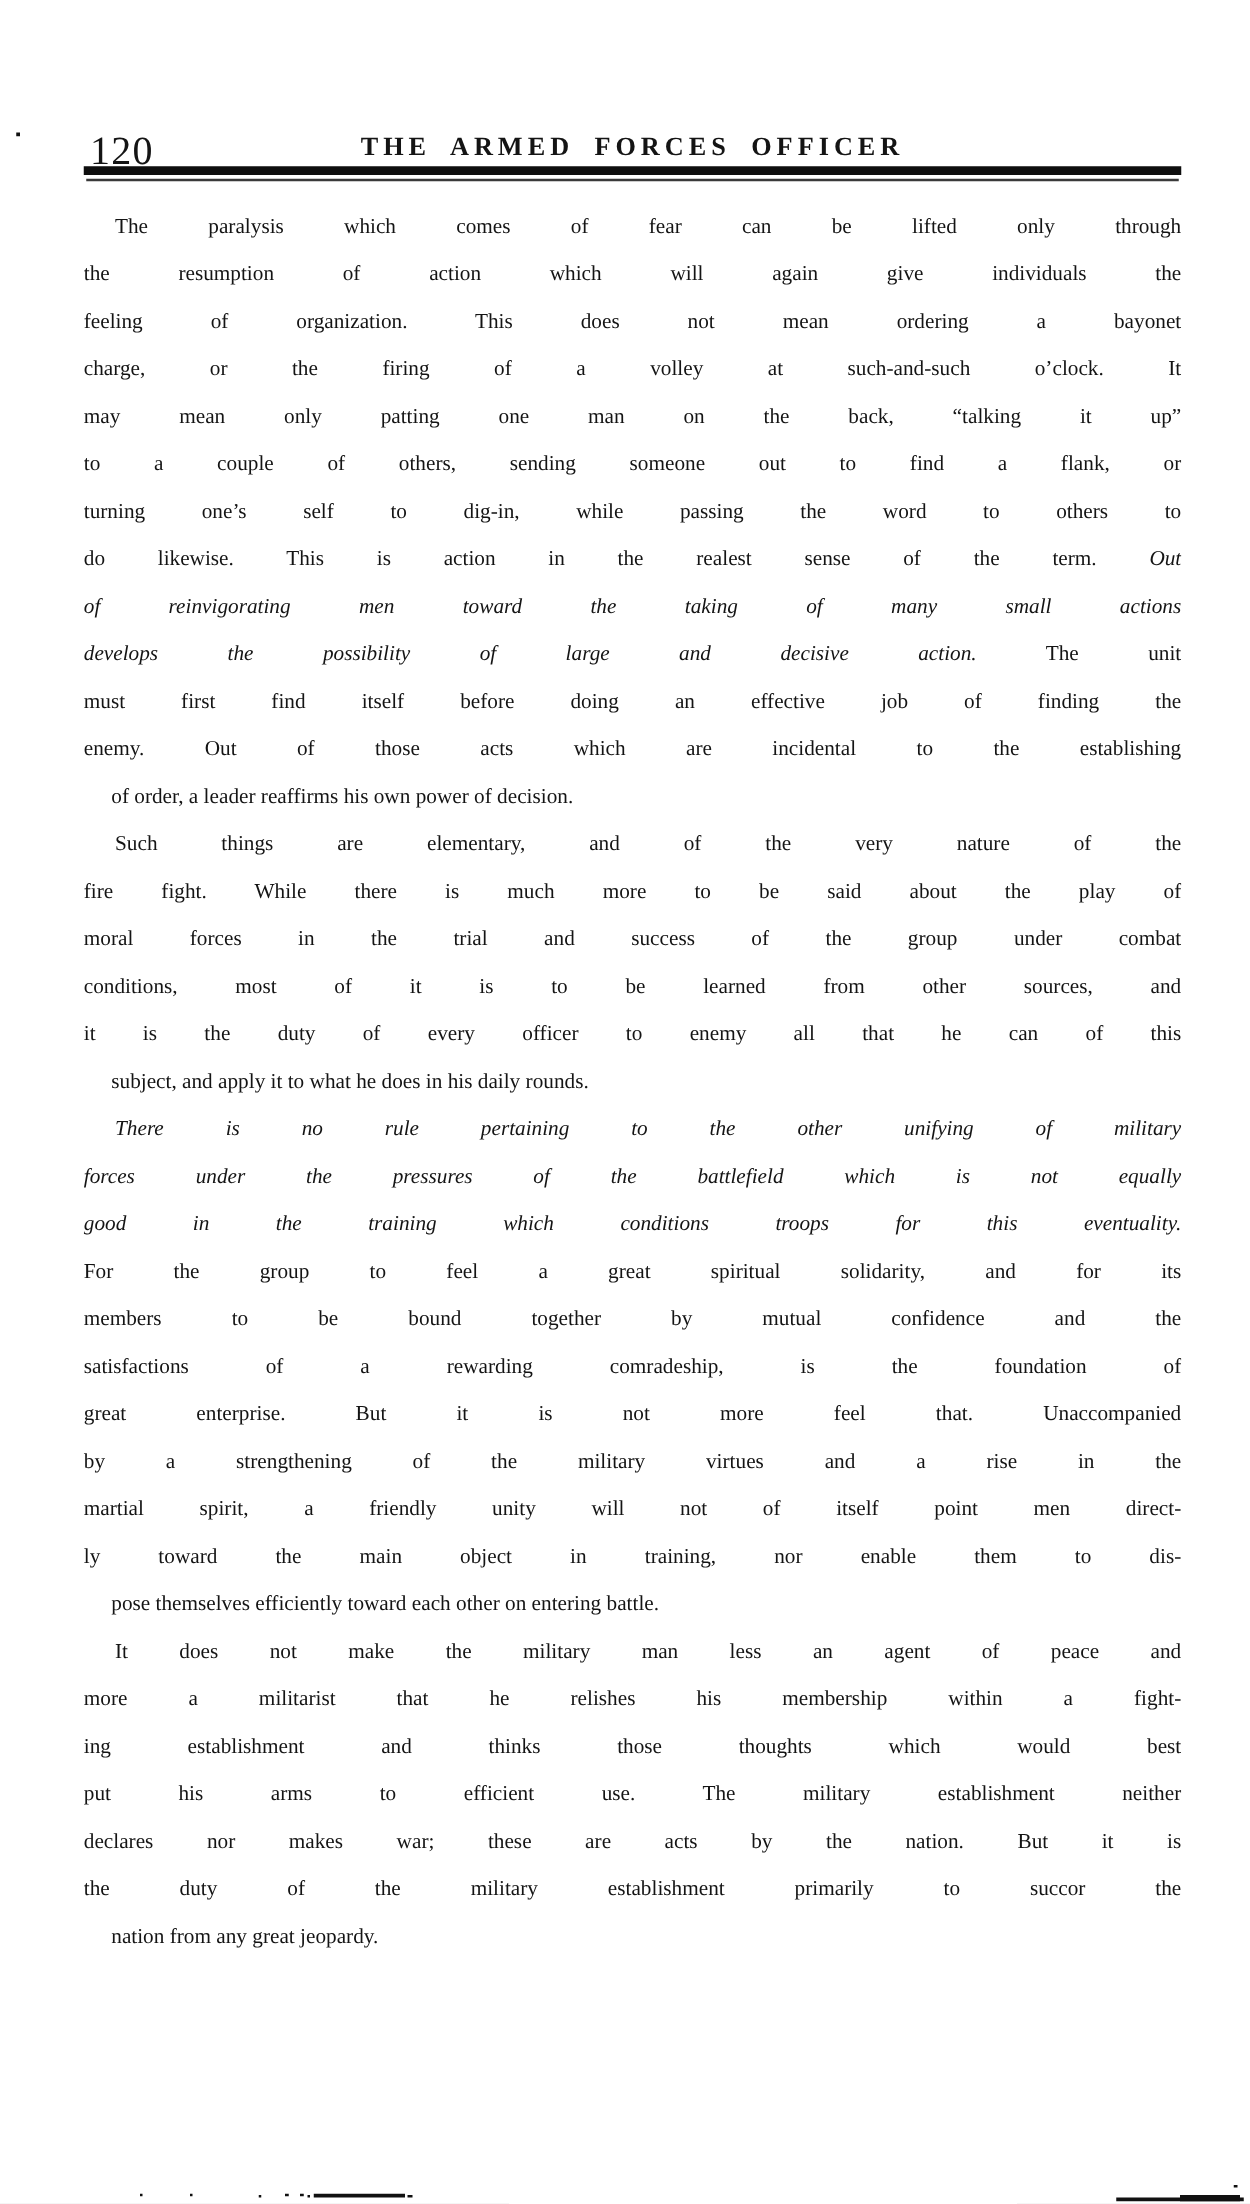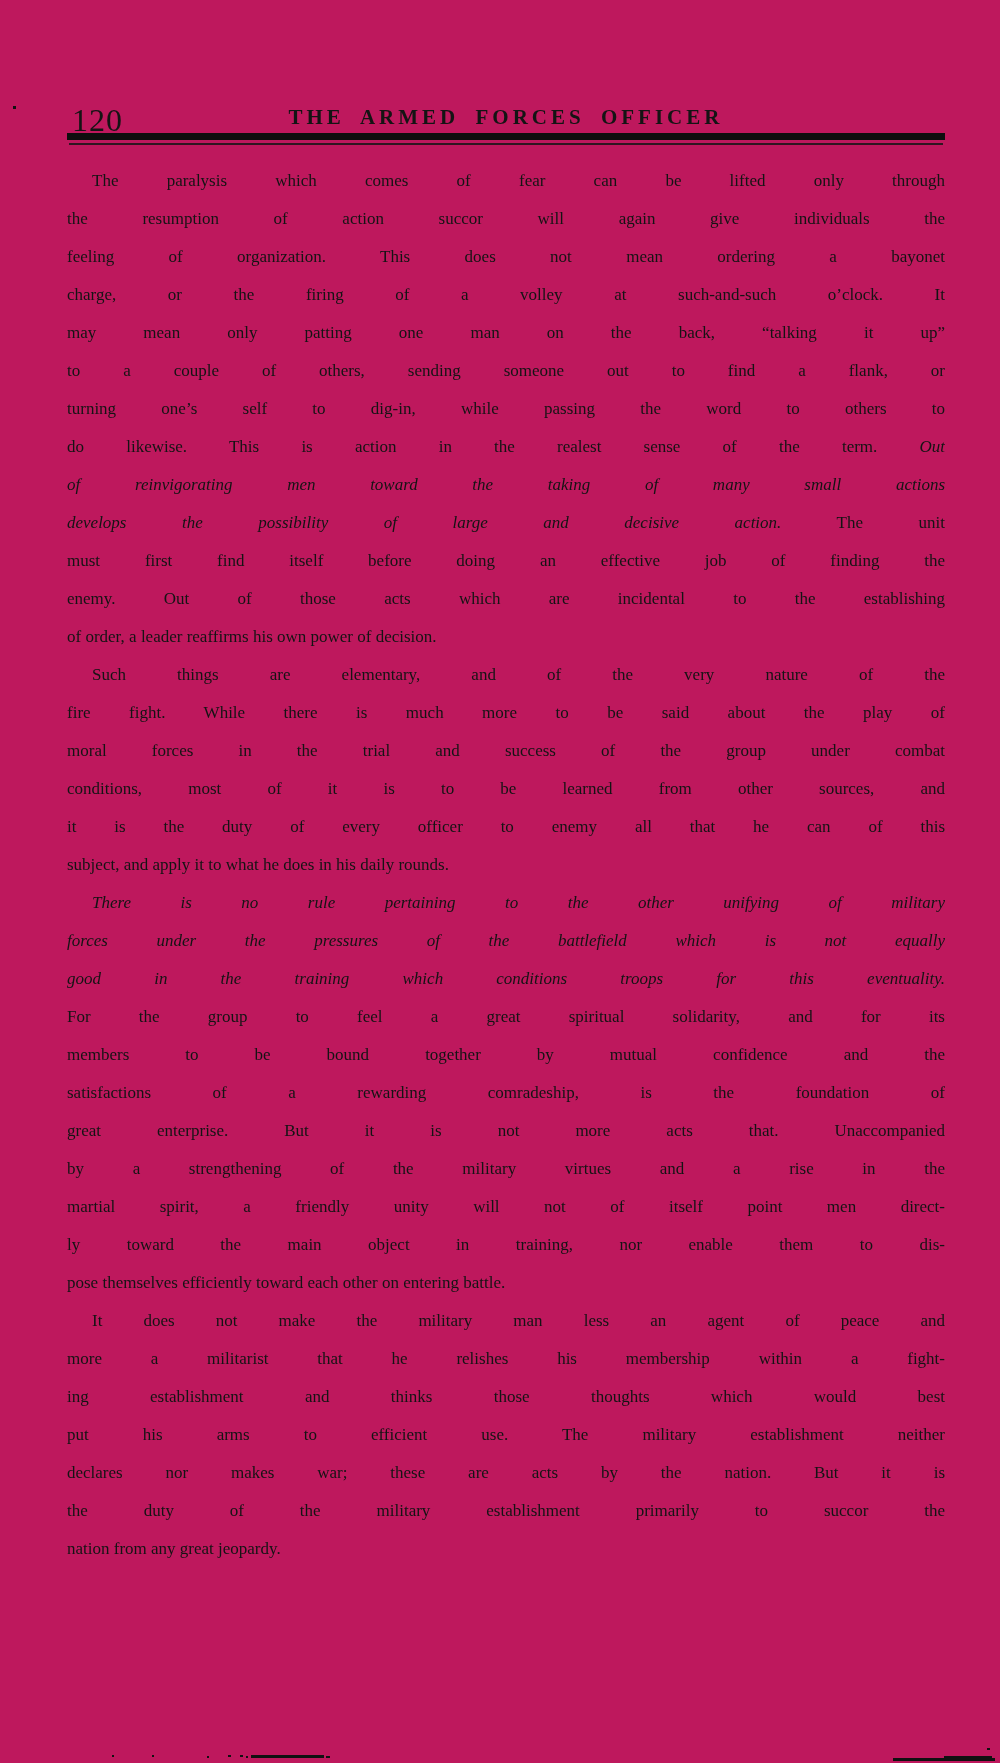--- a/index.html
+++ b/index.html
@@ -3,21 +3,21 @@
 <meta charset="utf-8">
 <style>
   * { margin: 0; padding: 0; box-sizing: border-box; }
   html, body { background: #e8e8e8; }
   body { font-family: "Liberation Serif", "DejaVu Serif", serif; }
 
   .page {
     position: relative;
     width: 1000px;
     height: 1763px;
-    background: #be185d;
+    background: #ffffff;
     color: #141414;
     overflow: hidden;
   }
 
   
   .page-number {
     position: absolute;
     left: 72px;
     top: 104px;
     font-size: 32px;
@@ -64,21 +64,21 @@
   }
   .line {
     height: 38px;
     line-height: 38px;
     overflow: hidden;
     text-align: justify;
     text-align-last: justify;
     white-space: normal;
   }
   .line.first { text-indent: 25px; }
-  .line.last  { text-align: left; text-align-last: left; }
+  .line.last  { text-align: left; text-align-last: left; margin-left: 22px; }
   .seg.italic { font-style: italic; }
 
   
   .artifact {
     position: absolute;
     background: #111111;
   }
 </style>
 </head>
 <body>
@@ -88,21 +88,21 @@
   <div class="page-number">120</div>
 
   <div class="running-title">THE ARMED FORCES OFFICER</div>
 
   <div class="head-rule"></div>
   <div class="head-rule-thin"></div>
 
   <div class="page-body">
       <div class="paragraph">
         <div class="line first"><span class="seg">The paralysis which comes of fear can be lifted only through</span></div>
-        <div class="line"><span class="seg">the resumption of action succor will again give individuals the</span></div>
+        <div class="line"><span class="seg">the resumption of action which will again give individuals the</span></div>
         <div class="line"><span class="seg">feeling of organization. This does not mean ordering a bayonet</span></div>
         <div class="line"><span class="seg">charge, or the firing of a volley at such-and-such o’clock. It</span></div>
         <div class="line"><span class="seg">may mean only patting one man on the back, “talking it up”</span></div>
         <div class="line"><span class="seg">to a couple of others, sending someone out to find a flank, or</span></div>
         <div class="line"><span class="seg">turning one’s self to dig-in, while passing the word to others to</span></div>
         <div class="line"><span class="seg">do likewise. This is action in the realest sense of the term. </span><span class="seg italic">Out</span></div>
         <div class="line"><span class="seg italic">of reinvigorating men toward the taking of many small actions</span></div>
         <div class="line"><span class="seg italic">develops the possibility of large and decisive action.</span><span class="seg"> The unit</span></div>
         <div class="line"><span class="seg">must first find itself before doing an effective job of finding the</span></div>
         <div class="line"><span class="seg">enemy. Out of those acts which are incidental to the establishing</span></div>
@@ -116,21 +116,21 @@
         <div class="line"><span class="seg">it is the duty of every officer to enemy all that he can of this</span></div>
         <div class="line last"><span class="seg">subject, and apply it to what he does in his daily rounds.</span></div>
       </div>
       <div class="paragraph">
         <div class="line first"><span class="seg italic">There is no rule pertaining to the other unifying of military</span></div>
         <div class="line"><span class="seg italic">forces under the pressures of the battlefield which is not equally</span></div>
         <div class="line"><span class="seg italic">good in the training which conditions troops for this eventuality.</span></div>
         <div class="line"><span class="seg">For the group to feel a great spiritual solidarity, and for its</span></div>
         <div class="line"><span class="seg">members to be bound together by mutual confidence and the</span></div>
         <div class="line"><span class="seg">satisfactions of a rewarding comradeship, is the foundation of</span></div>
-        <div class="line"><span class="seg">great enterprise. But it is not more acts that. Unaccompanied</span></div>
+        <div class="line"><span class="seg">great enterprise. But it is not more feel that. Unaccompanied</span></div>
         <div class="line"><span class="seg">by a strengthening of the military virtues and a rise in the</span></div>
         <div class="line"><span class="seg">martial spirit, a friendly unity will not of itself point men direct-</span></div>
         <div class="line"><span class="seg">ly toward the main object in training, nor enable them to dis-</span></div>
         <div class="line last"><span class="seg">pose themselves efficiently toward each other on entering battle.</span></div>
       </div>
       <div class="paragraph">
         <div class="line first"><span class="seg">It does not make the military man less an agent of peace and</span></div>
         <div class="line"><span class="seg">more a militarist that he relishes his membership within a fight-</span></div>
         <div class="line"><span class="seg">ing establishment and thinks those thoughts which would best</span></div>
         <div class="line"><span class="seg">put his arms to efficient use. The military establishment neither</span></div>

